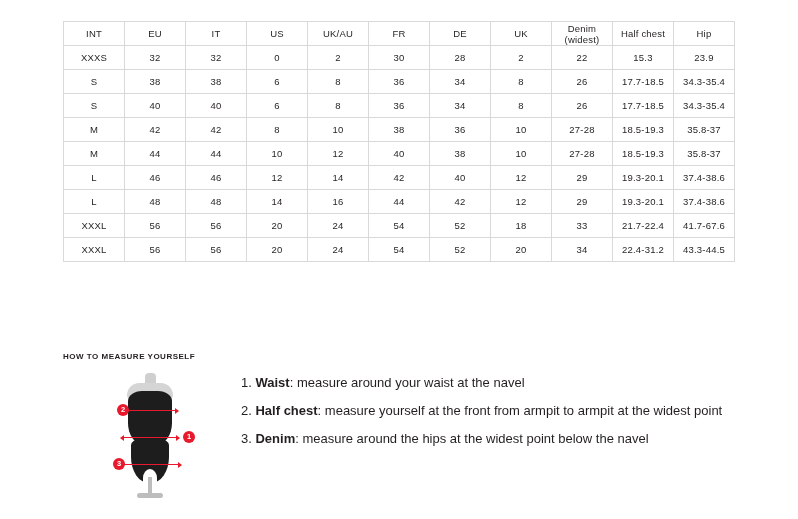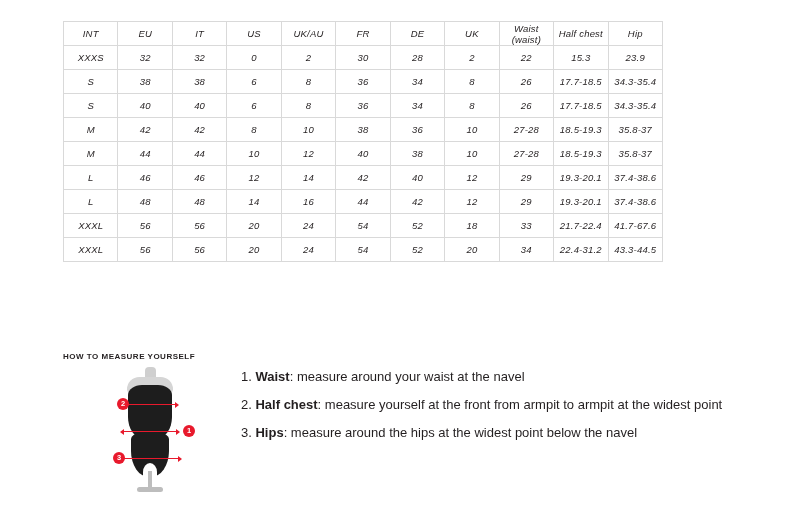--- a/index.html
+++ b/index.html
@@ -22,23 +22,22 @@
 
   
   .table-wrap {
     position: absolute;
     left: 63px;
     top: 21px;
     width: 672px;
   }
   table.size-table {
     border-collapse: collapse;
-    width: 600px;
+    width: 672px;
     table-layout: fixed;
-    font-style: italic;
   }
   table.size-table td,
   table.size-table th {
     border: 1px solid #d9d9d9;
     height: 23px;
     text-align: center;
     vertical-align: middle;
     font-size: 9.5px;
     font-weight: normal;
     color: #231f20;
@@ -54,21 +53,21 @@
     position: absolute;
     left: 63px;
     top: 352px;
     width: 700px;
   }
   .howto-title {
     font-size: 8px;
     font-weight: bold;
     letter-spacing: .5px;
     color: #231f20;
-    margin-bottom: 0;
+    margin-bottom: 6px;
   }
   .howto-body {
     position: relative;
     display: flex;
     align-items: flex-start;
   }
   .figure {
     position: relative;
     width: 120px;
     height: 135px;
@@ -214,21 +213,21 @@
       <thead>
         <tr>
           <td>INT</td>
           <td>EU</td>
           <td>IT</td>
           <td>US</td>
           <td>UK/AU</td>
           <td>FR</td>
           <td>DE</td>
           <td>UK</td>
-          <td>Waist (waist)</td>
+          <td>Denim (widest)</td>
           <td>Half chest</td>
           <td>Hip</td>
         </tr>
       </thead>
       <tbody>
         <tr>
           <td>XXXS</td>
           <td>32</td>
           <td>32</td>
           <td>0</td>
@@ -377,20 +376,20 @@
         <div class="step">
           <span class="num">1.</span>
           <b>Waist</b><span>: measure around your waist at the navel</span>
         </div>
         <div class="step">
           <span class="num">2.</span>
           <b>Half chest</b><span>: measure yourself at the front from armpit to armpit at the widest point</span>
         </div>
         <div class="step">
           <span class="num">3.</span>
-          <b>Hips</b><span>: measure around the hips at the widest point below the navel</span>
+          <b>Denim</b><span>: measure around the hips at the widest point below the navel</span>
         </div>
       </div>
 
     </div>
   </div>
 
 </div>
 
 </body></html>

